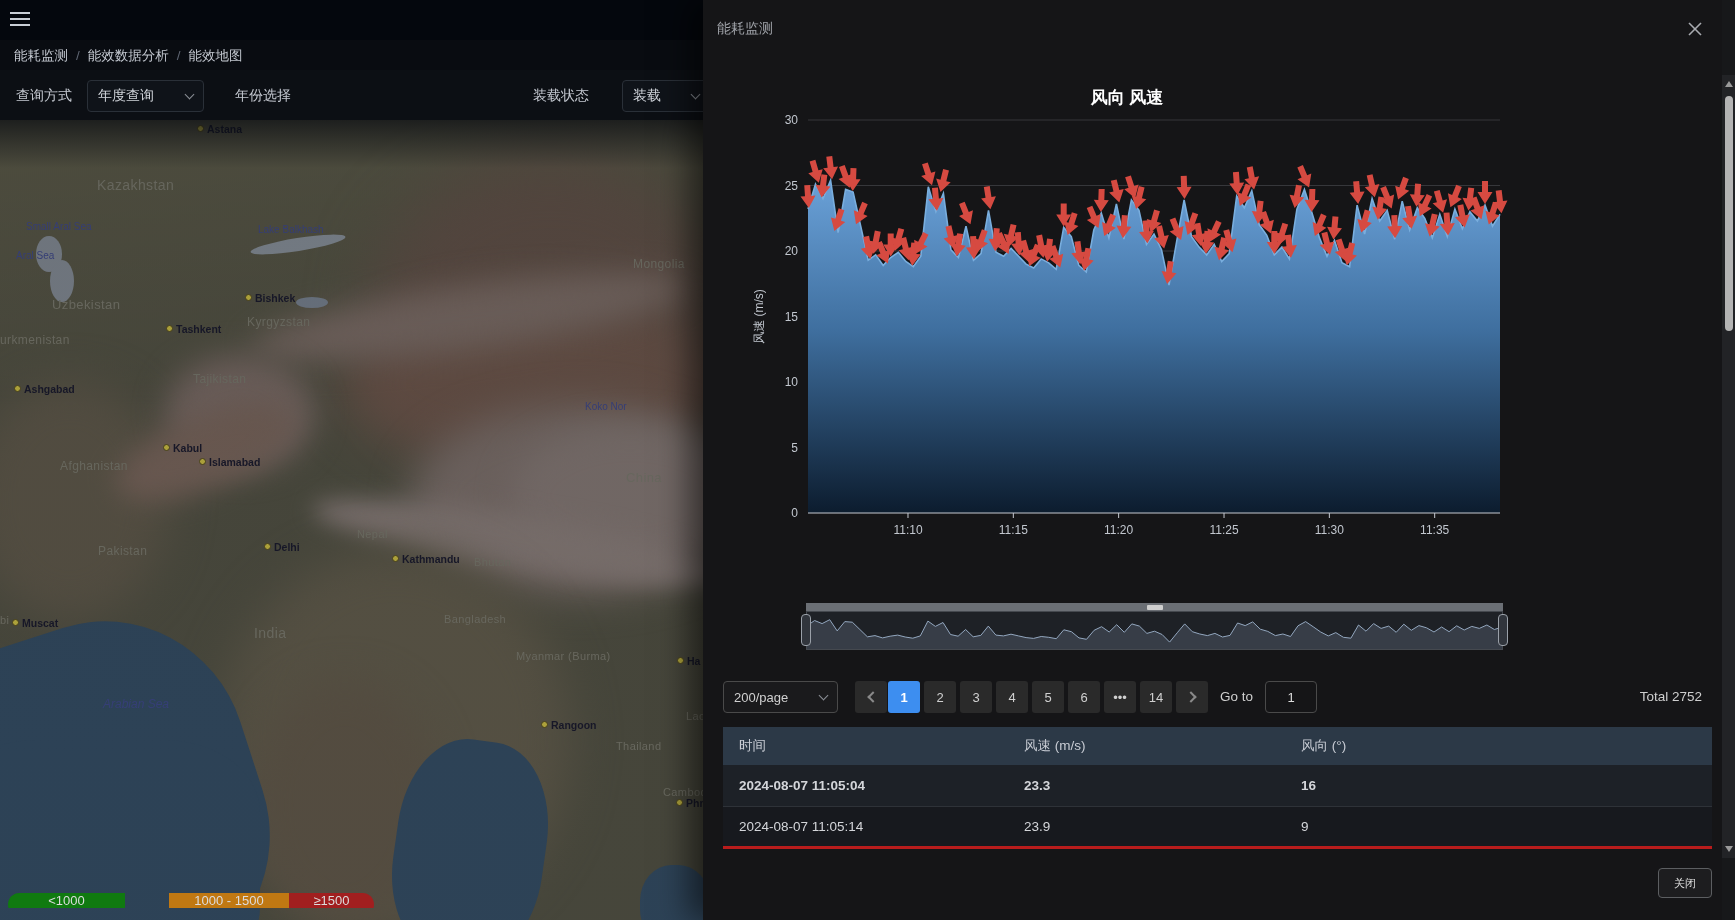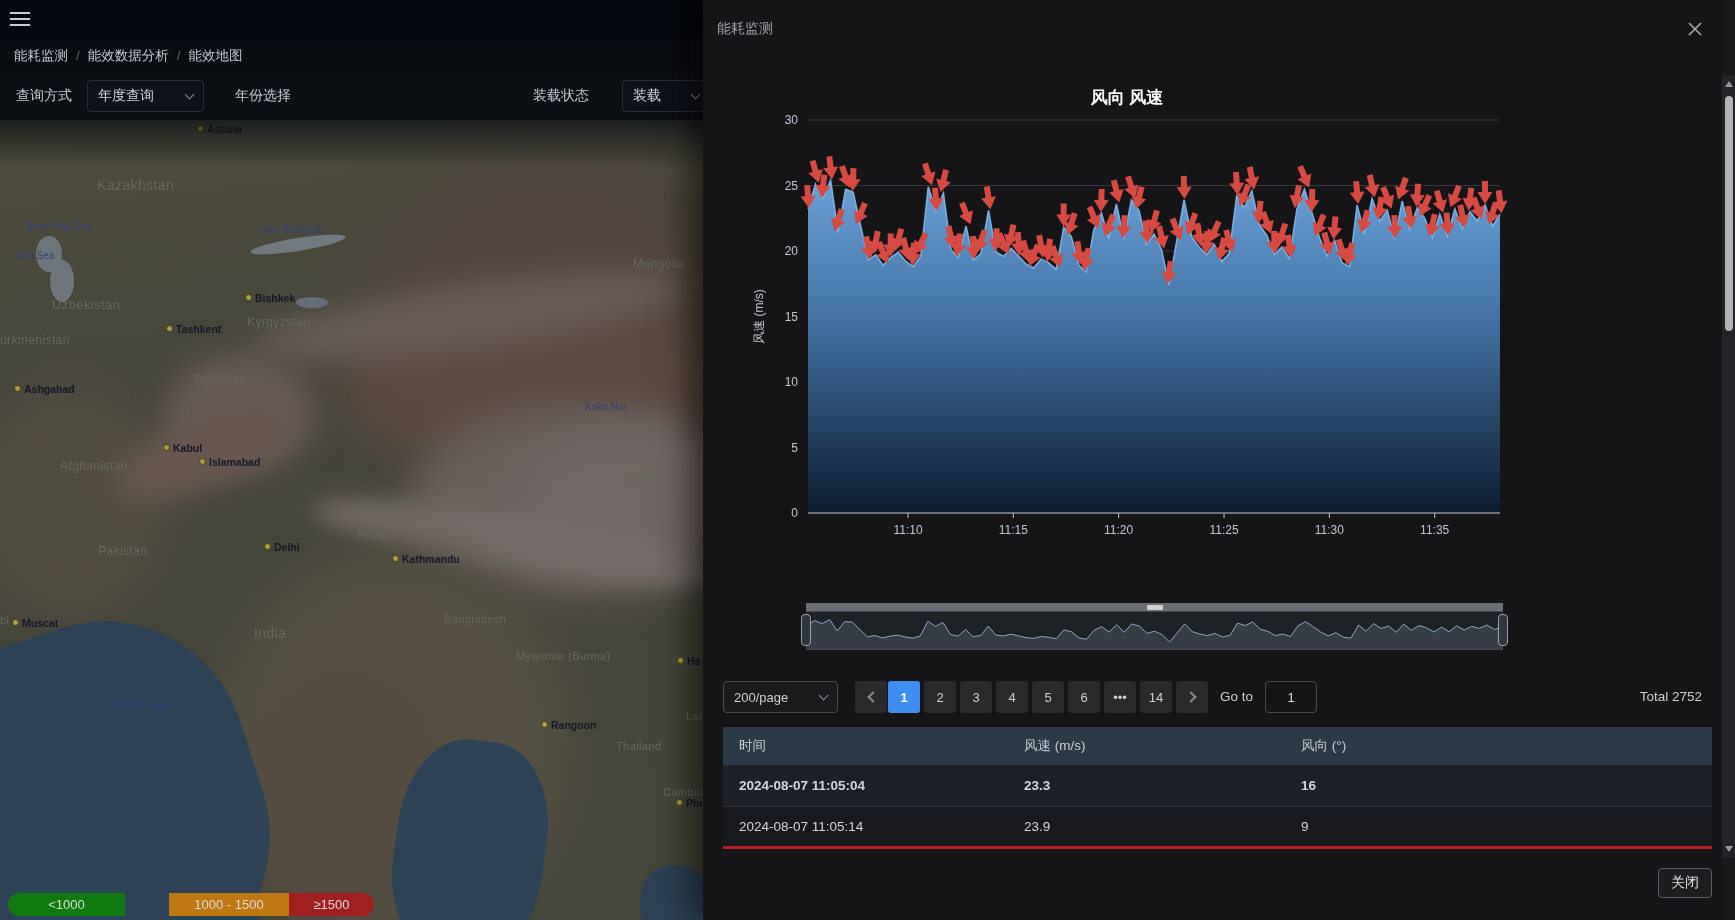--- a/index.html
+++ b/index.html
@@ -48,21 +48,21 @@
   .b-issyk{left:296px;top:177px;width:32px;height:11px;background:#8893a1;}
   .m-country{position:absolute;color:#8a897a;letter-spacing:0.4px;white-space:nowrap;}
   .m-water{position:absolute;color:#46519b;white-space:nowrap;}
   .m-city{position:absolute;color:#1c1c30;font-size:10.5px;white-space:nowrap;font-weight:bold;}
   .m-city::before{content:"";display:inline-block;width:5px;height:5px;border-radius:50%;
         background:#e8d84a;border:1px solid #5a5020;margin-right:3px;vertical-align:1px;}
   .map-dim{position:absolute;inset:0;
         background:linear-gradient(180deg,rgba(5,8,14,0.75),rgba(8,10,16,0.28) 6%,rgba(8,10,16,0.26));}
   #map-legend{position:absolute;left:8px;top:773px;height:23px;display:flex;border-radius:12px;
         overflow:hidden;z-index:5;}
-  .ml-seg{height:23px;display:flex;align-items:center;justify-content:center;
+  .ml-seg{height:15px;display:flex;align-items:center;justify-content:center;
         color:#dcdcdc;font-size:13px;}
 
   
   .drawer{position:absolute;left:703px;top:0;width:1019px;height:920px;background:#151517;
         box-shadow:-14px 0 30px rgba(0,0,0,0.55);}
   .drawer-title{position:absolute;left:14px;top:20px;font-size:14px;color:#9fa2a8;}
   .close-x{position:absolute;right:18px;top:20px;width:18px;height:18px;cursor:pointer;}
   .chart-title{position:absolute;left:424px;top:86px;transform:translateX(-50%);
         font-size:17px;font-weight:bold;color:#ffffff;white-space:nowrap;}
   #chart-svg{position:absolute;left:0;top:56px;}
@@ -108,21 +108,21 @@
   
   .wtable{position:absolute;left:20px;top:727px;width:989px;border-collapse:collapse;table-layout:fixed;}
   .wtable th{height:38px;background:#2c3947;color:#c8ccd4;font-size:13.5px;font-weight:normal;
         text-align:left;padding-left:16px;}
   .wtable td{height:41px;color:#d4d6da;font-size:13.5px;padding-left:16px;}
   .wtable tr.r0 td{background:#1d2127;border-bottom:1px solid #2e3238;font-weight:bold;}
   .wtable tr.r1 td{background:#17191e;border-bottom:3px solid #b91c1c;}
 
   
   .close-btn{position:absolute;right:10px;bottom:22px;width:54px;height:30px;background:#1d1d1f;
-        border:1px solid #5c5e61;border-radius:4px;color:#e0e0e0;font-size:14px;
+        border:1px solid #5c5e61;border-radius:4px;color:#e0e0e0;font-size:11px;
         display:flex;align-items:center;justify-content:center;cursor:pointer;}
 
   
   .scrollcol{position:absolute;left:1722px;top:0;width:13px;height:920px;background:#17181a;}
   .sc-track{position:absolute;left:0;top:75px;width:13px;height:783px;background:#222326;}
   .sc-up{position:absolute;left:2.5px;top:6px;width:0;height:0;border-left:4px solid transparent;
         border-right:4px solid transparent;border-bottom:6px solid #9a9a9a;}
   .sc-down{position:absolute;left:2.5px;bottom:6px;width:0;height:0;border-left:4px solid transparent;
         border-right:4px solid transparent;border-top:6px solid #9a9a9a;}
   .sc-thumb{position:absolute;left:2.5px;top:21px;width:8px;height:235px;background:#b4b4b4;border-radius:4px;}

